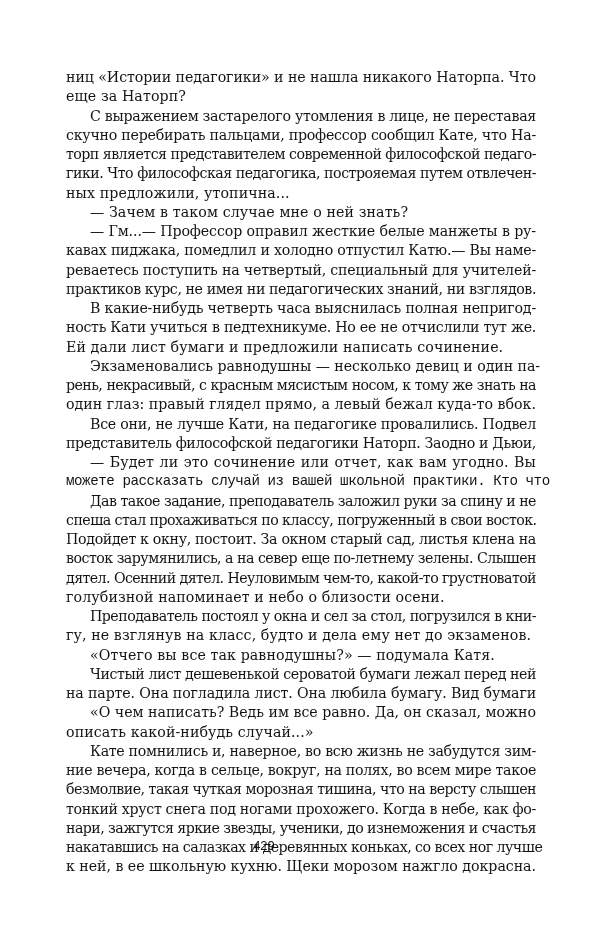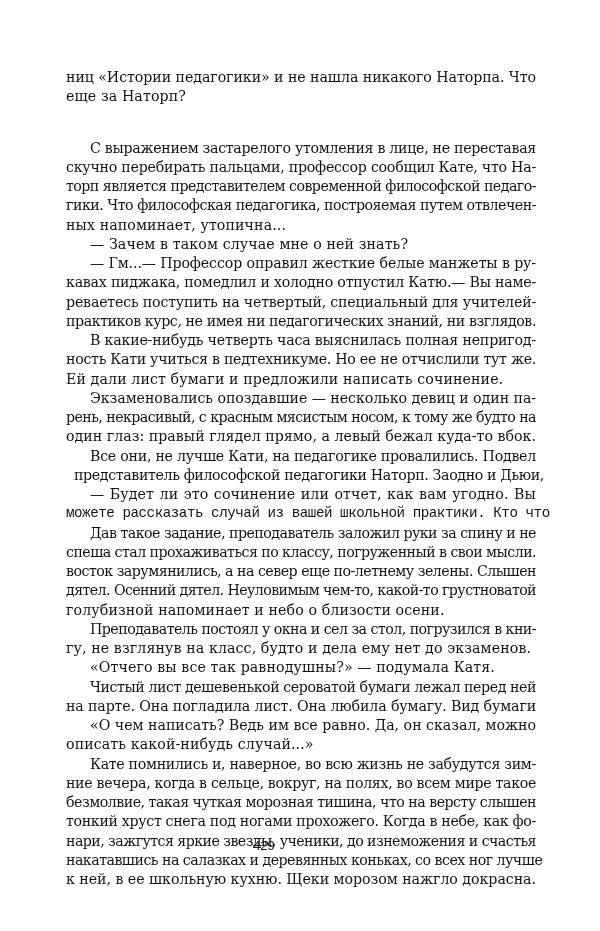--- a/index.html
+++ b/index.html
@@ -34,42 +34,43 @@
     font-size: 13px;
     color: #141414;
   }
 </style>
 </head>
 <body>
 
 <div class="page" id="page-text">
     <span class="line" style="white-space: nowrap; letter-spacing: -0.0702303px;">ниц «Истории педагогики» и не нашла никакого Наторпа. Что</span>
     <span class="line last" style="white-space: nowrap;">еще за Наторп?</span>
-    <span class="line indent" style="white-space: nowrap; letter-spacing: -0.300949px; margin-top: 32px;">С выражением застарелого утомления в лице, не переставая</span>
+    <span class="line indent" style="white-space: nowrap; letter-spacing: -0.300949px;">С выражением застарелого утомления в лице, не переставая</span>
     <span class="line" style="white-space: nowrap; letter-spacing: -0.249311px;">скучно перебирать пальцами, профессор сообщил Кате, что На-</span>
     <span class="line" style="white-space: nowrap; letter-spacing: -0.536719px;">торп является представителем современной философской педаго-</span>
     <span class="line" style="white-space: nowrap; letter-spacing: -0.49042px;">гики. Что философская педагогика, построяемая путем отвлечен-</span>
-    <span class="line last" style="white-space: nowrap;">ных напоминает, утопична...</span>
+    <span class="line last" style="white-space: nowrap;">ных предложили, утопична...</span>
     <span class="line indent last" style="white-space: nowrap;">— Зачем в таком случае мне о ней знать?</span>
     <span class="line indent" style="white-space: nowrap; letter-spacing: -0.125405px;">— Гм...— Профессор оправил жесткие белые манжеты в ру-</span>
     <span class="line" style="white-space: nowrap; letter-spacing: -0.231627px;">кавах пиджака, помедлил и холодно отпустил Катю.— Вы наме-</span>
     <span class="line" style="white-space: nowrap; letter-spacing: -0.19661px;">реваетесь поступить на четвертый, специальный для учителей-</span>
     <span class="line" style="white-space: nowrap; letter-spacing: -0.424194px;">практиков курс, не имея ни педагогических знаний, ни взглядов.</span>
     <span class="line indent" style="white-space: nowrap; letter-spacing: -0.19548px;">В какие-нибудь четверть часа выяснилась полная непригод-</span>
     <span class="line" style="white-space: nowrap; letter-spacing: -0.288064px;">ность Кати учиться в педтехникуме. Но ее не отчислили тут же.</span>
     <span class="line last" style="white-space: nowrap;">Ей дали лист бумаги и предложили написать сочинение.</span>
-    <span class="line indent" style="white-space: nowrap; letter-spacing: -0.0666667px;">Экзаменовались опоздавшие — несколько девиц и один па-</span>
-    <span class="line" style="white-space: nowrap; letter-spacing: -0.583216px;">рень, некрасивый, с красным мясистым носом, к тому же будто на</span>
+    <span class="line indent" style="white-space: nowrap; letter-spacing: -0.0666667px;">Экзаменовались равнодушны — несколько девиц и один па-</span>
+    <span class="line" style="white-space: nowrap; letter-spacing: -0.583216px;">рень, некрасивый, с красным мясистым носом, к тому же знать на</span>
     <span class="line" style="white-space: nowrap; letter-spacing: 0.0141949px;">один глаз: правый глядел прямо, а левый бежал куда-то вбок.</span>
     <span class="line indent" style="white-space: nowrap; letter-spacing: -0.263487px;">Все они, не лучше Кати, на педагогике провалились. Подвел</span>
-    <span class="line" style="white-space: nowrap; letter-spacing: -0.373517px; margin-left: 8px;">представитель философской педагогики Наторп. Заодно и Дьюи,</span>
+    <span class="line" style="white-space: nowrap; letter-spacing: -0.373517px;">представитель философской педагогики Наторп. Заодно и Дьюи,</span>
     <span class="line indent" style="white-space: nowrap;">— Будет ли это сочинение или отчет, как вам угодно. Вы</span>
     <span class="line" style="white-space: nowrap; letter-spacing: -0.451562px; font-family: Liberation Mono, monospace;">можете рассказать случай из вашей школьной практики. Кто что</span>
     <span class="line indent" style="white-space: nowrap; letter-spacing: -0.519439px;">Дав такое задание, преподаватель заложил руки за спину и не</span>
-    <span class="line" style="white-space: nowrap; letter-spacing: -0.557018px;">спеша стал прохаживаться по классу, погруженный в свои мысли.</span>
+    <span class="line" style="white-space: nowrap; letter-spacing: -0.557018px;">спеша стал прохаживаться по классу, погруженный в свои восток.</span>
+    <span class="line" style="white-space: nowrap; letter-spacing: -0.338508px;">Подойдет к окну, постоит. За окном старый сад, листья клена на</span>
     <span class="line" style="white-space: nowrap; letter-spacing: -0.515523px;">восток зарумянились, а на север еще по-летнему зелены. Слышен</span>
     <span class="line" style="white-space: nowrap; letter-spacing: -0.581956px;">дятел. Осенний дятел. Неуловимым чем-то, какой-то грустноватой</span>
     <span class="line last" style="white-space: nowrap;">голубизной напоминает и небо о близости осени.</span>
     <span class="line indent" style="white-space: nowrap; letter-spacing: -0.539857px;">Преподаватель постоял у окна и сел за стол, погрузился в кни-</span>
     <span class="line last" style="white-space: nowrap;">гу, не взглянув на класс, будто и дела ему нет до экзаменов.</span>
     <span class="line indent last" style="white-space: nowrap;">«Отчего вы все так равнодушны?» — подумала Катя.</span>
     <span class="line indent" style="white-space: nowrap; letter-spacing: -0.44269px;">Чистый лист дешевенькой сероватой бумаги лежал перед ней</span>
     <span class="line" style="white-space: nowrap; letter-spacing: -0.137023px;">на парте. Она погладила лист. Она любила бумагу. Вид бумаги</span>
     <span class="line indent" style="white-space: nowrap; letter-spacing: -0.0160714px;">«О чем написать? Ведь им все равно. Да, он сказал, можно</span>
     <span class="line last" style="white-space: nowrap;">описать какой-нибудь случай...»</span>

